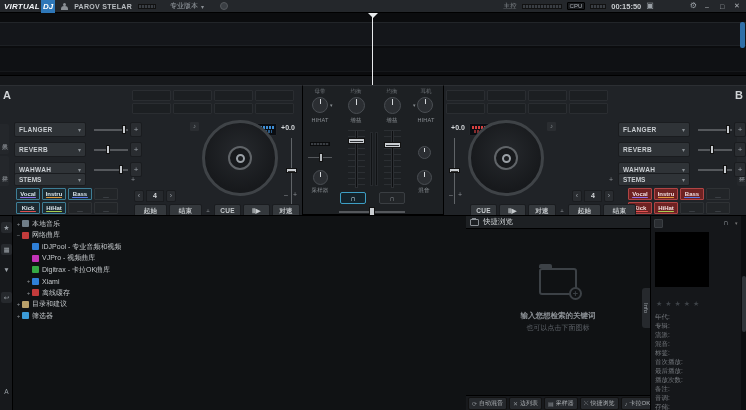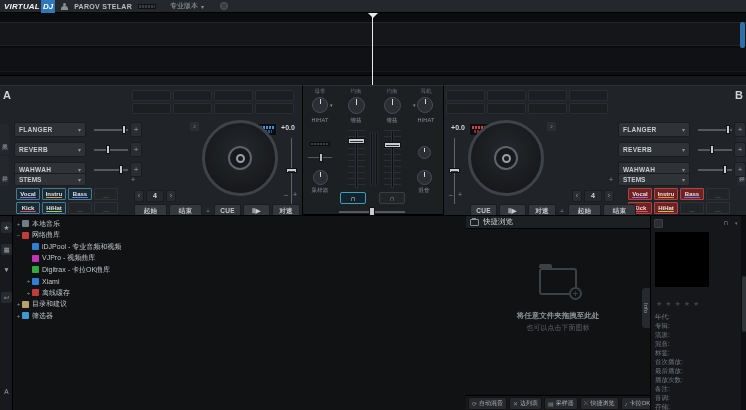--- a/index.html
+++ b/index.html
@@ -174,20 +174,33 @@
       <span class="ld">DJ</span>
     </span>
     <span class="person"></span>
     <span class="tb-user">PAROV STELAR</span>
     <span class="mini-meter" style="width:18px"></span>
     <span class="tb-edition">
       <span>专业版本</span>
       <span class="chev">▾</span>
     </span>
     <span class="tb-circle"></span>
+    <span class="tb-right">
+      <span class="tb-label">主控</span>
+      <span class="mini-meter" style="width:40px"></span>
+      <span class="cpu-box">CPU</span>
+      <span class="mini-meter" style="width:16px"></span>
+      <span class="tb-clock">00:15:50</span>
+      <span class="tb-ic">▣</span>
+      <span style="width:26px"></span>
+      <span class="tb-ic">⚙</span>
+      <span class="winbtn">–</span>
+      <span class="winbtn">□</span>
+      <span class="winbtn">✕</span>
+    </span>
   </div>
 
   <div class="wavezone">
     <div class="wave-strip1"></div>
     <div class="wave-strip2"></div>
     <div class="beatband"></div>
     <div class="playhead"></div>
     <div class="playhead-tri"></div>
     <div class="wave-scroll"></div>
   </div>
@@ -485,21 +498,21 @@
 
 
     <div class="shortcuts">
       <div class="sc-header">
         <span class="sc-hicon"></span>
         <span class="sc-title">快捷浏览</span>
       </div>
       <div class="dropfolder">
           <span class="plus">+</span>
         </div>
-      <div class="drop-title">将任意文件夹拖拽至此处</div>
+      <div class="drop-title">输入您想检索的关键词</div>
       <div class="drop-sub">也可以点击下面图标</div>
       <div class="info-tab">Info</div>
       <div class="sc-toolbar">
           <div class="tool-btn">
             <span class="ti">⟳</span>
             <span>自动混音</span>
           </div>
           <div class="tool-btn">
             <span class="ti">✕</span>
             <span>边列表</span>

